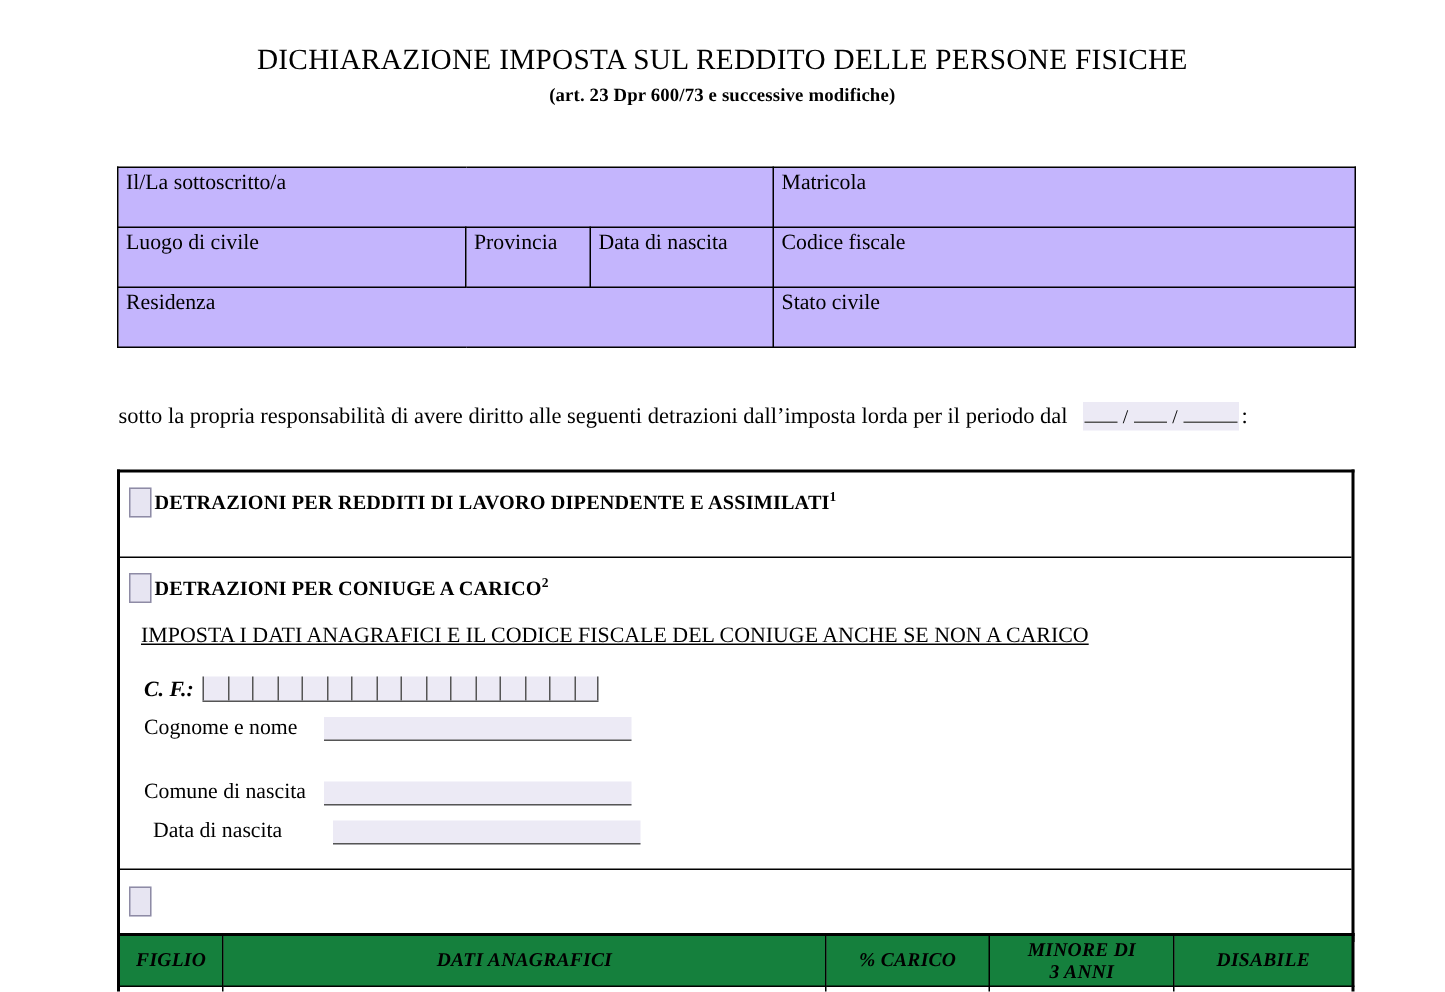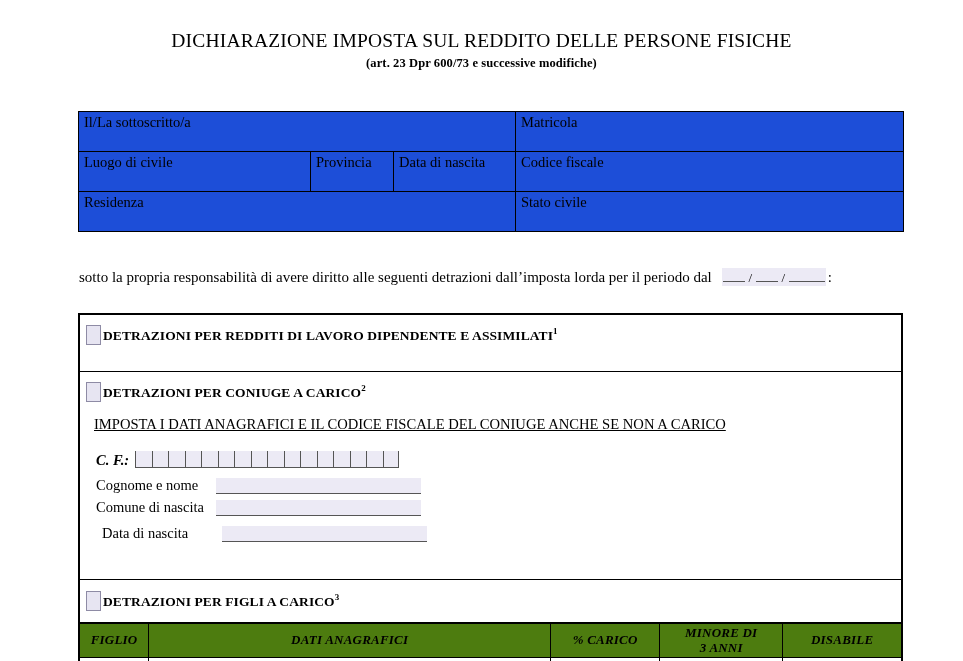--- a/index.html
+++ b/index.html
@@ -37,21 +37,21 @@
   .info-table {
     position: absolute;
     left: 78px;
     top: 111px;
     width: 825px;
     border-collapse: collapse;
     table-layout: fixed;
   }
   .info-table td {
     border: 1.3px solid #000;
-    background: #1d4ed8;
+    background: #c4b5fd;
     height: 36px;
     vertical-align: top;
     padding: 3px 0 0 5px;
     font-size: 14.5px;
     line-height: 1.05;
     margin-left: 46px;
   }
 
   
   .dichiara-word {
@@ -187,21 +187,21 @@
   .figli-table {
     position: absolute;
     left: 78px;
     top: 622px;
     width: 825px;
     border-collapse: collapse;
     table-layout: fixed;
   }
   .figli-table th {
     border: 1.4px solid #000;
-    background: #4d7c0f;
+    background: #15803d;
     height: 33px;
     font-size: 13px;
     font-weight: bold;
     font-style: italic;
     letter-spacing: 0.2px;
     line-height: 1.1;
     text-align: center;
     vertical-align: middle;
     padding: 0 2px;
   }
@@ -287,35 +287,34 @@
               <span class="cf-cell"></span>
               <span class="cf-cell"></span>
               <span class="cf-cell"></span>
           </span>
         </div>
 
         <div class="fld-row" style="margin-top:4px">
           <span class="fld-label" style="width:120px">Cognome e nome</span>
           <span class="fld-blank"></span>
         </div>
-        <div class="fld-row" style="margin-top:2px">
+        <div class="fld-row" style="margin-top:23px">
           <span class="fld-label" style="width:120px">Comune di nascita</span>
           <span class="fld-blank"></span>
         </div>
         <div class="fld-row" style="margin-top:6px">
           <span class="fld-label" style="width:120px; padding-left:6px">Data di nascita</span>
           <span class="fld-blank"></span>
         </div>
       </div>
     </div>
 
     <div class="panel-row last" style="height:48px">
       <div class="chk-line" style="padding-top:11px">
         <span class="checkbox"></span>
-        <span class="chk-label"><span>DETRAZIONI PER FIGLI A CARICO</span><sup>3</sup></span>
       </div>
     </div>
   </div>
 
   <table class="figli-table figli-outer">
     <colgroup>
       <col style="width:69px">
         <col style="width:398px">
         <col style="width:108px">
         <col style="width:122px">

